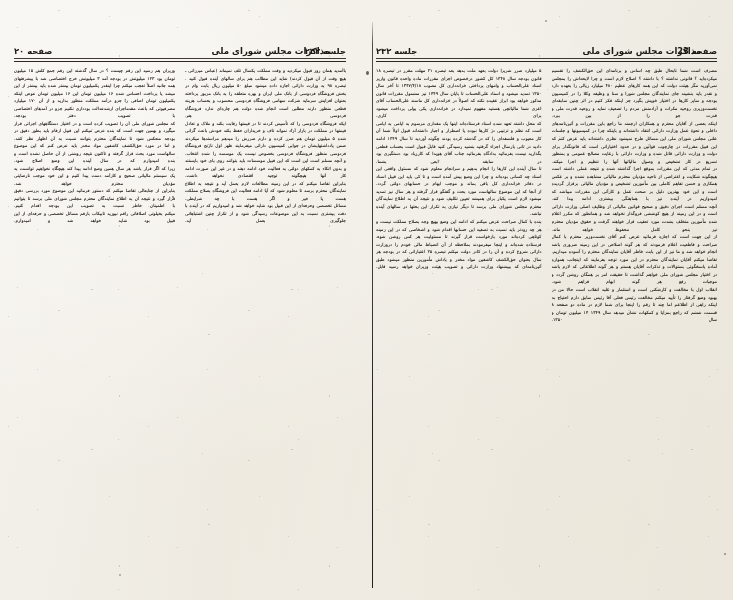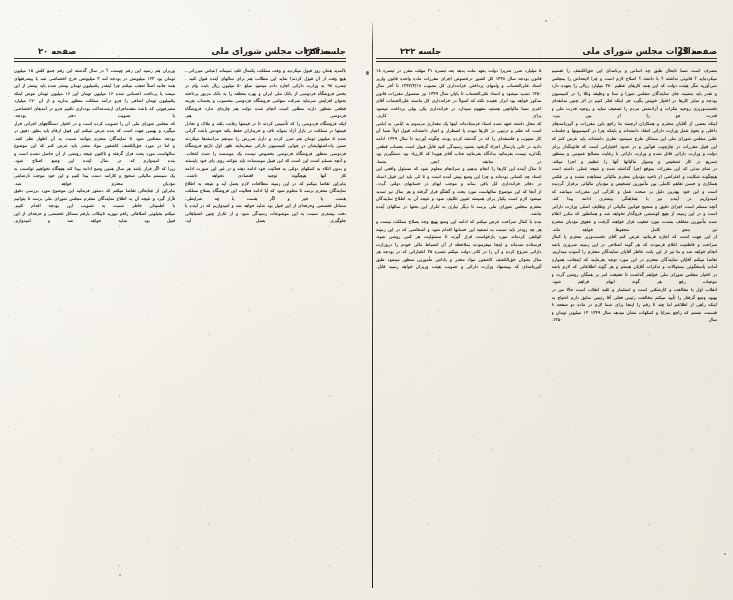--- a/index.html
+++ b/index.html
@@ -55,21 +55,21 @@
   .page.left {width:373px;padding:34px 16px 12px 16px;}
   .page.right{width:360px;padding:34px 14px 12px 14px;}
 
   
   .runhead{
     position:relative;height:22px;
     display:flex;align-items:flex-end;justify-content:space-between;
     font-size:8.4px;font-weight:bold;color:#1c1914;
     letter-spacing:.2px;
   }
-  .runhead .rh-side{white-space:nowrap;margin-left:24px;}
+  .runhead .rh-side{white-space:nowrap;}
   .runhead .rh-title{
     position:absolute;left:0;right:16px;text-align:right;
     font-size:8.6px;font-weight:bold;
   }
   .rule-thin{height:1px;background:#241f19;margin-top:2px;opacity:.88;}
   .rule-thick{height:1.6px;background:#1a1611;margin-top:1.5px;opacity:.92;}
   .headrules{margin-bottom:5px;}
 
   
   .cols{display:flex;gap:10px;height:532px;}

